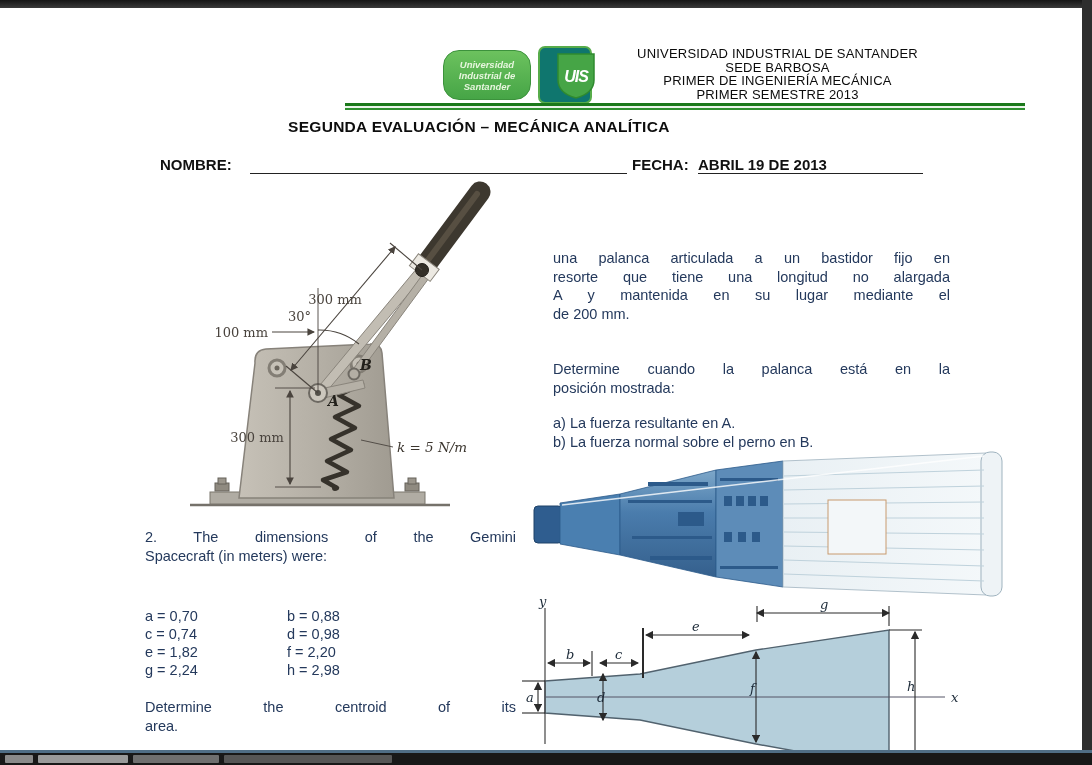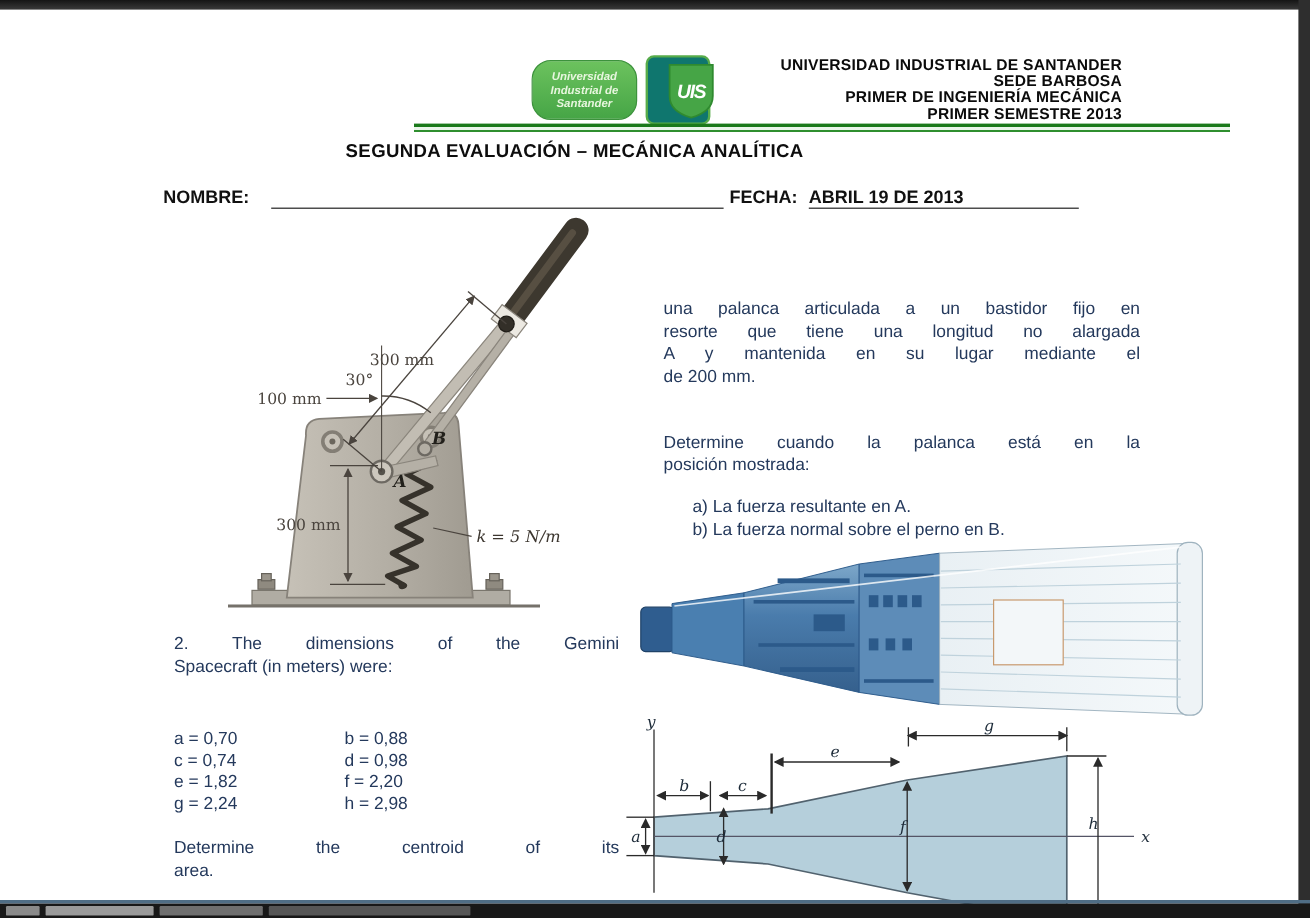--- a/index.html
+++ b/index.html
@@ -12,36 +12,36 @@
   .steel-line{left:0;top:750px;width:1092px;height:3px;background:#4f6d85;}
   .bottom-bar{left:0;top:753px;width:1092px;height:12px;background:#181818;}
   .seg{position:absolute;top:2px;height:8px;border-radius:1px;}
   
   .logo-green{left:443px;top:50px;width:88px;height:50px;background:linear-gradient(#6cc25e,#46a546);
               border:1px solid #3c923c;border-radius:16px;color:#e7f6de;font-size:9.5px;line-height:11px;
               font-weight:bold;font-style:italic;text-align:center;padding-top:8px;box-sizing:border-box;}
   .logo-uis{left:538px;top:46px;width:54px;height:58px;background:#0f766e;border:2px solid #57ac4a;
             border-radius:7px;box-sizing:border-box;}
   .shield{position:absolute;left:16px;top:4px;}
-  .inst{left:620px;top:47px;width:315px;text-align:right;font-weight:bold;color:#0b0b0b;
+  .inst{left:620px;top:47px;width:315px;text-align:center;font-weight:normal;color:#0b0b0b;
         font-size:13px;line-height:13.5px;letter-spacing:.2px;}
   .green-rule{left:345px;top:103px;width:680px;height:7px;
         background:linear-gradient(#1b791b 0 3px,#eaf5ea 3px 5px,#2f8f2f 5px 7px);}
   .doc-title{left:288px;top:118px;font-size:15.5px;font-weight:bold;color:#0d0d0d;letter-spacing:.3px;}
-  .form-row{left:136px;top:156px;width:770px;height:20px;font-size:15px;font-weight:bold;color:#111;}
+  .form-row{left:160px;top:156px;width:770px;height:20px;font-size:15px;font-weight:bold;color:#111;}
   .blank-line{position:absolute;left:90px;top:0;width:377px;height:17px;border-bottom:1.5px solid #222;}
   .fecha{position:absolute;left:472px;top:0;}
   .fecha-val{position:absolute;left:538px;top:0;width:225px;height:17px;border-bottom:1.5px solid #222;}
   
   .ptext{font-size:14.5px;line-height:18.6px;color:#24395c;}
   .jline{text-align:justify;text-align-last:justify;}
   .lline{text-align:left;}
   .p1{left:553px;top:249px;width:397px;}
   .p1b{left:553px;top:360px;width:397px;}
-  .p1c{left:577px;top:414px;width:397px;}
+  .p1c{left:553px;top:414px;width:397px;}
   .p2a{left:145px;top:528px;width:371px;}
   .p2vals{left:145px;top:607px;width:371px;}
   .vrow{position:relative;height:18px;}
   .vcol2{position:absolute;left:142px;top:0;}
   .p2c{left:145px;top:698px;width:371px;}
   
   .dimtxt{font:13px "DejaVu Serif", serif;fill:#4a443e;}
   .dimtxt-i{font:italic 13.5px "DejaVu Serif", serif;fill:#3c362f;}
   .ptlbl{font:italic bold 14px "DejaVu Serif", serif;fill:#22201b;}
   .sclbl{font:italic 13px "DejaVu Serif", serif;fill:#1c2a38;}

